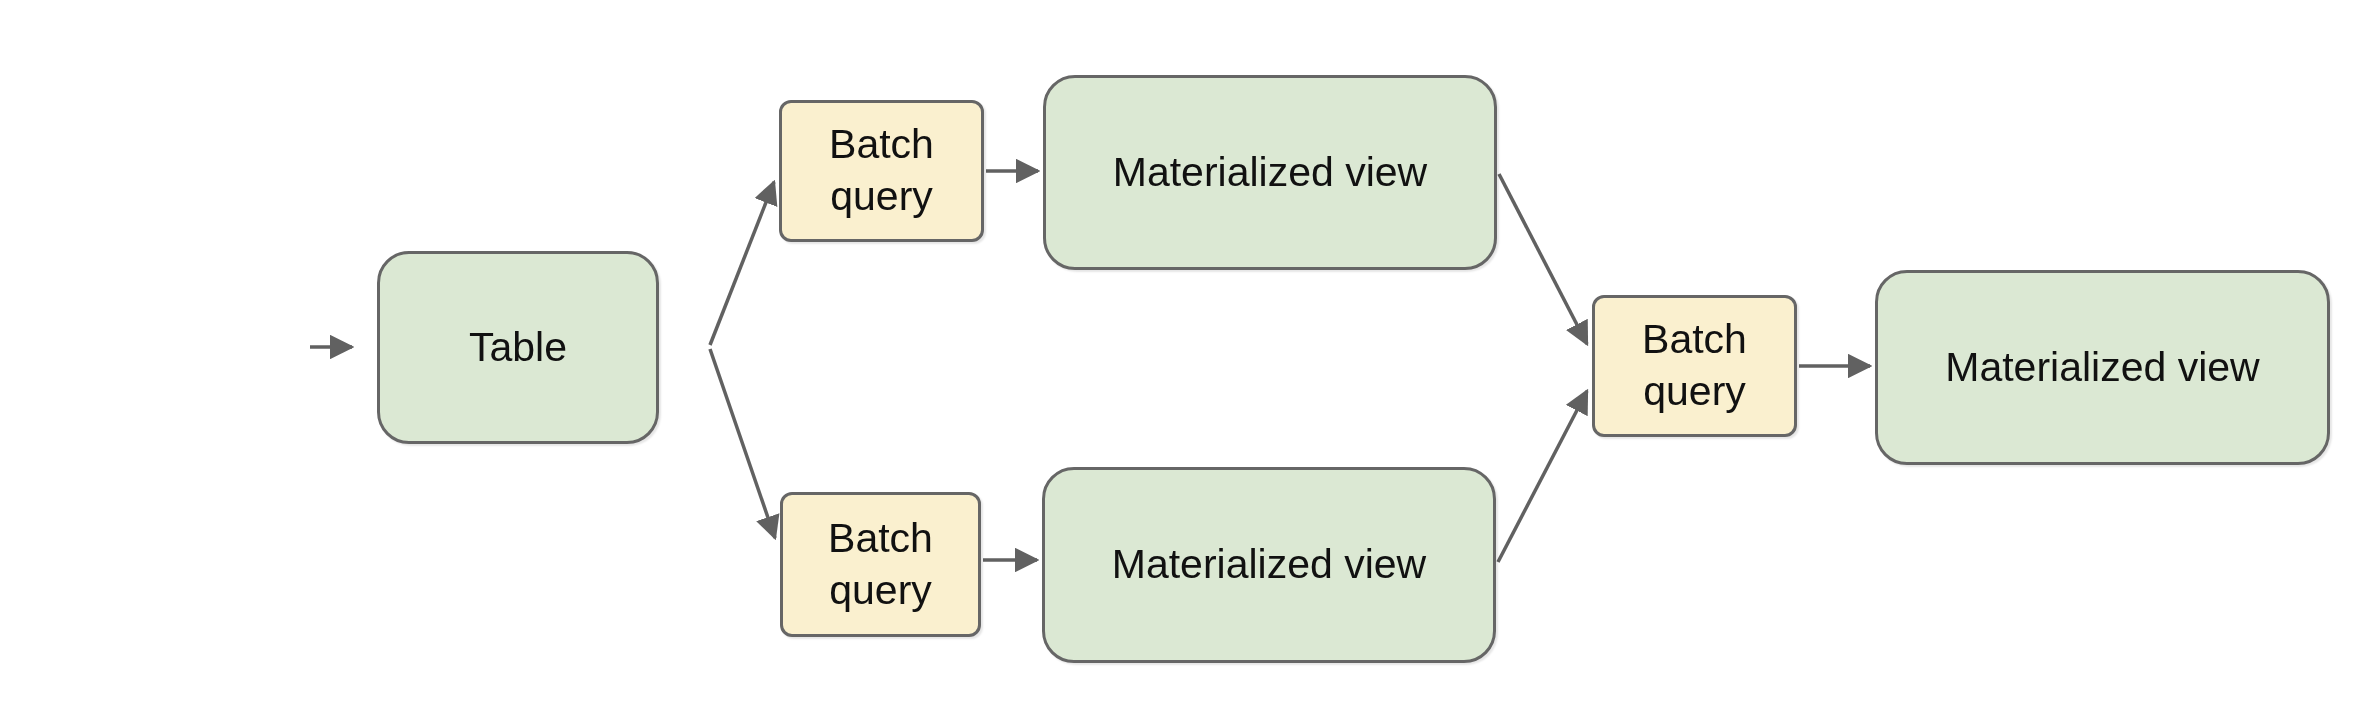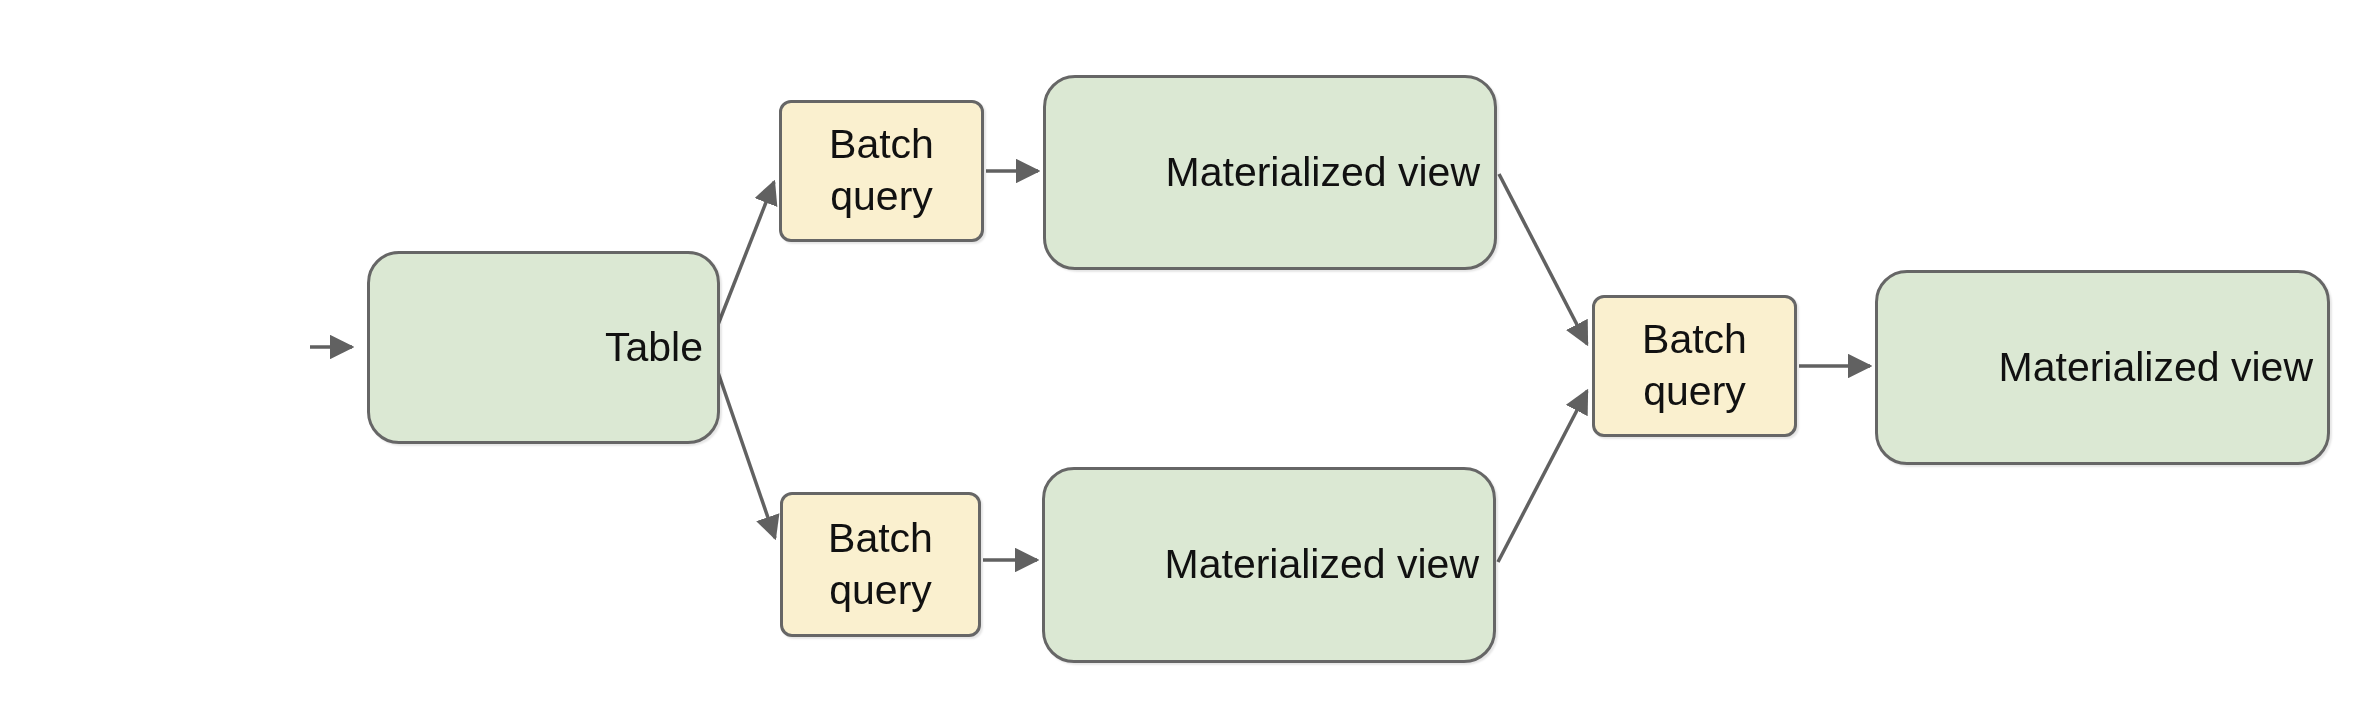--- a/index.html
+++ b/index.html
@@ -22,25 +22,25 @@
     text-align: center;
     box-sizing: border-box;
     border: 3px solid var(--border-color, #666666);
     color: var(--text-color, #111111);
     font-size: 41px;
     line-height: 1.26;
     box-shadow: 2px 2px 2px rgba(0,0,0,0.10);
   }
   .node .lbl { padding: 0 14px; }
   .query-node  { background: var(--query-fill, #faf0cf); border-radius: 12px; }
-  .entity-node { background: var(--entity-fill, #dbe8d3); border-radius: 32px; justify-content: flex-end; }
+  .entity-node { background: var(--entity-fill, #dbe8d3); border-radius: 32px; }
 
   
   #n-streaming   { left: 31px;   top: 275px; width: 277px; height: 144px; }
-  #n-table       { left: 367px;  top: 251px; width: 353px; height: 193px; }
+  #n-table       { left: 377px;  top: 251px; width: 282px; height: 193px; }
   #n-batch-top   { left: 779px;  top: 100px; width: 205px; height: 142px; }
   #n-mv-top      { left: 1043px; top: 75px;  width: 454px; height: 195px; }
   #n-batch-bot   { left: 780px;  top: 492px; width: 201px; height: 145px; }
   #n-mv-bot      { left: 1042px; top: 467px; width: 454px; height: 196px; }
   #n-batch-right { left: 1592px; top: 295px; width: 205px; height: 142px; }
   #n-mv-right    { left: 1875px; top: 270px; width: 455px; height: 195px; }
 
   #edges-layer {
     position: absolute; left: 0; top: 0;
     width: 2370px; height: 720px;

